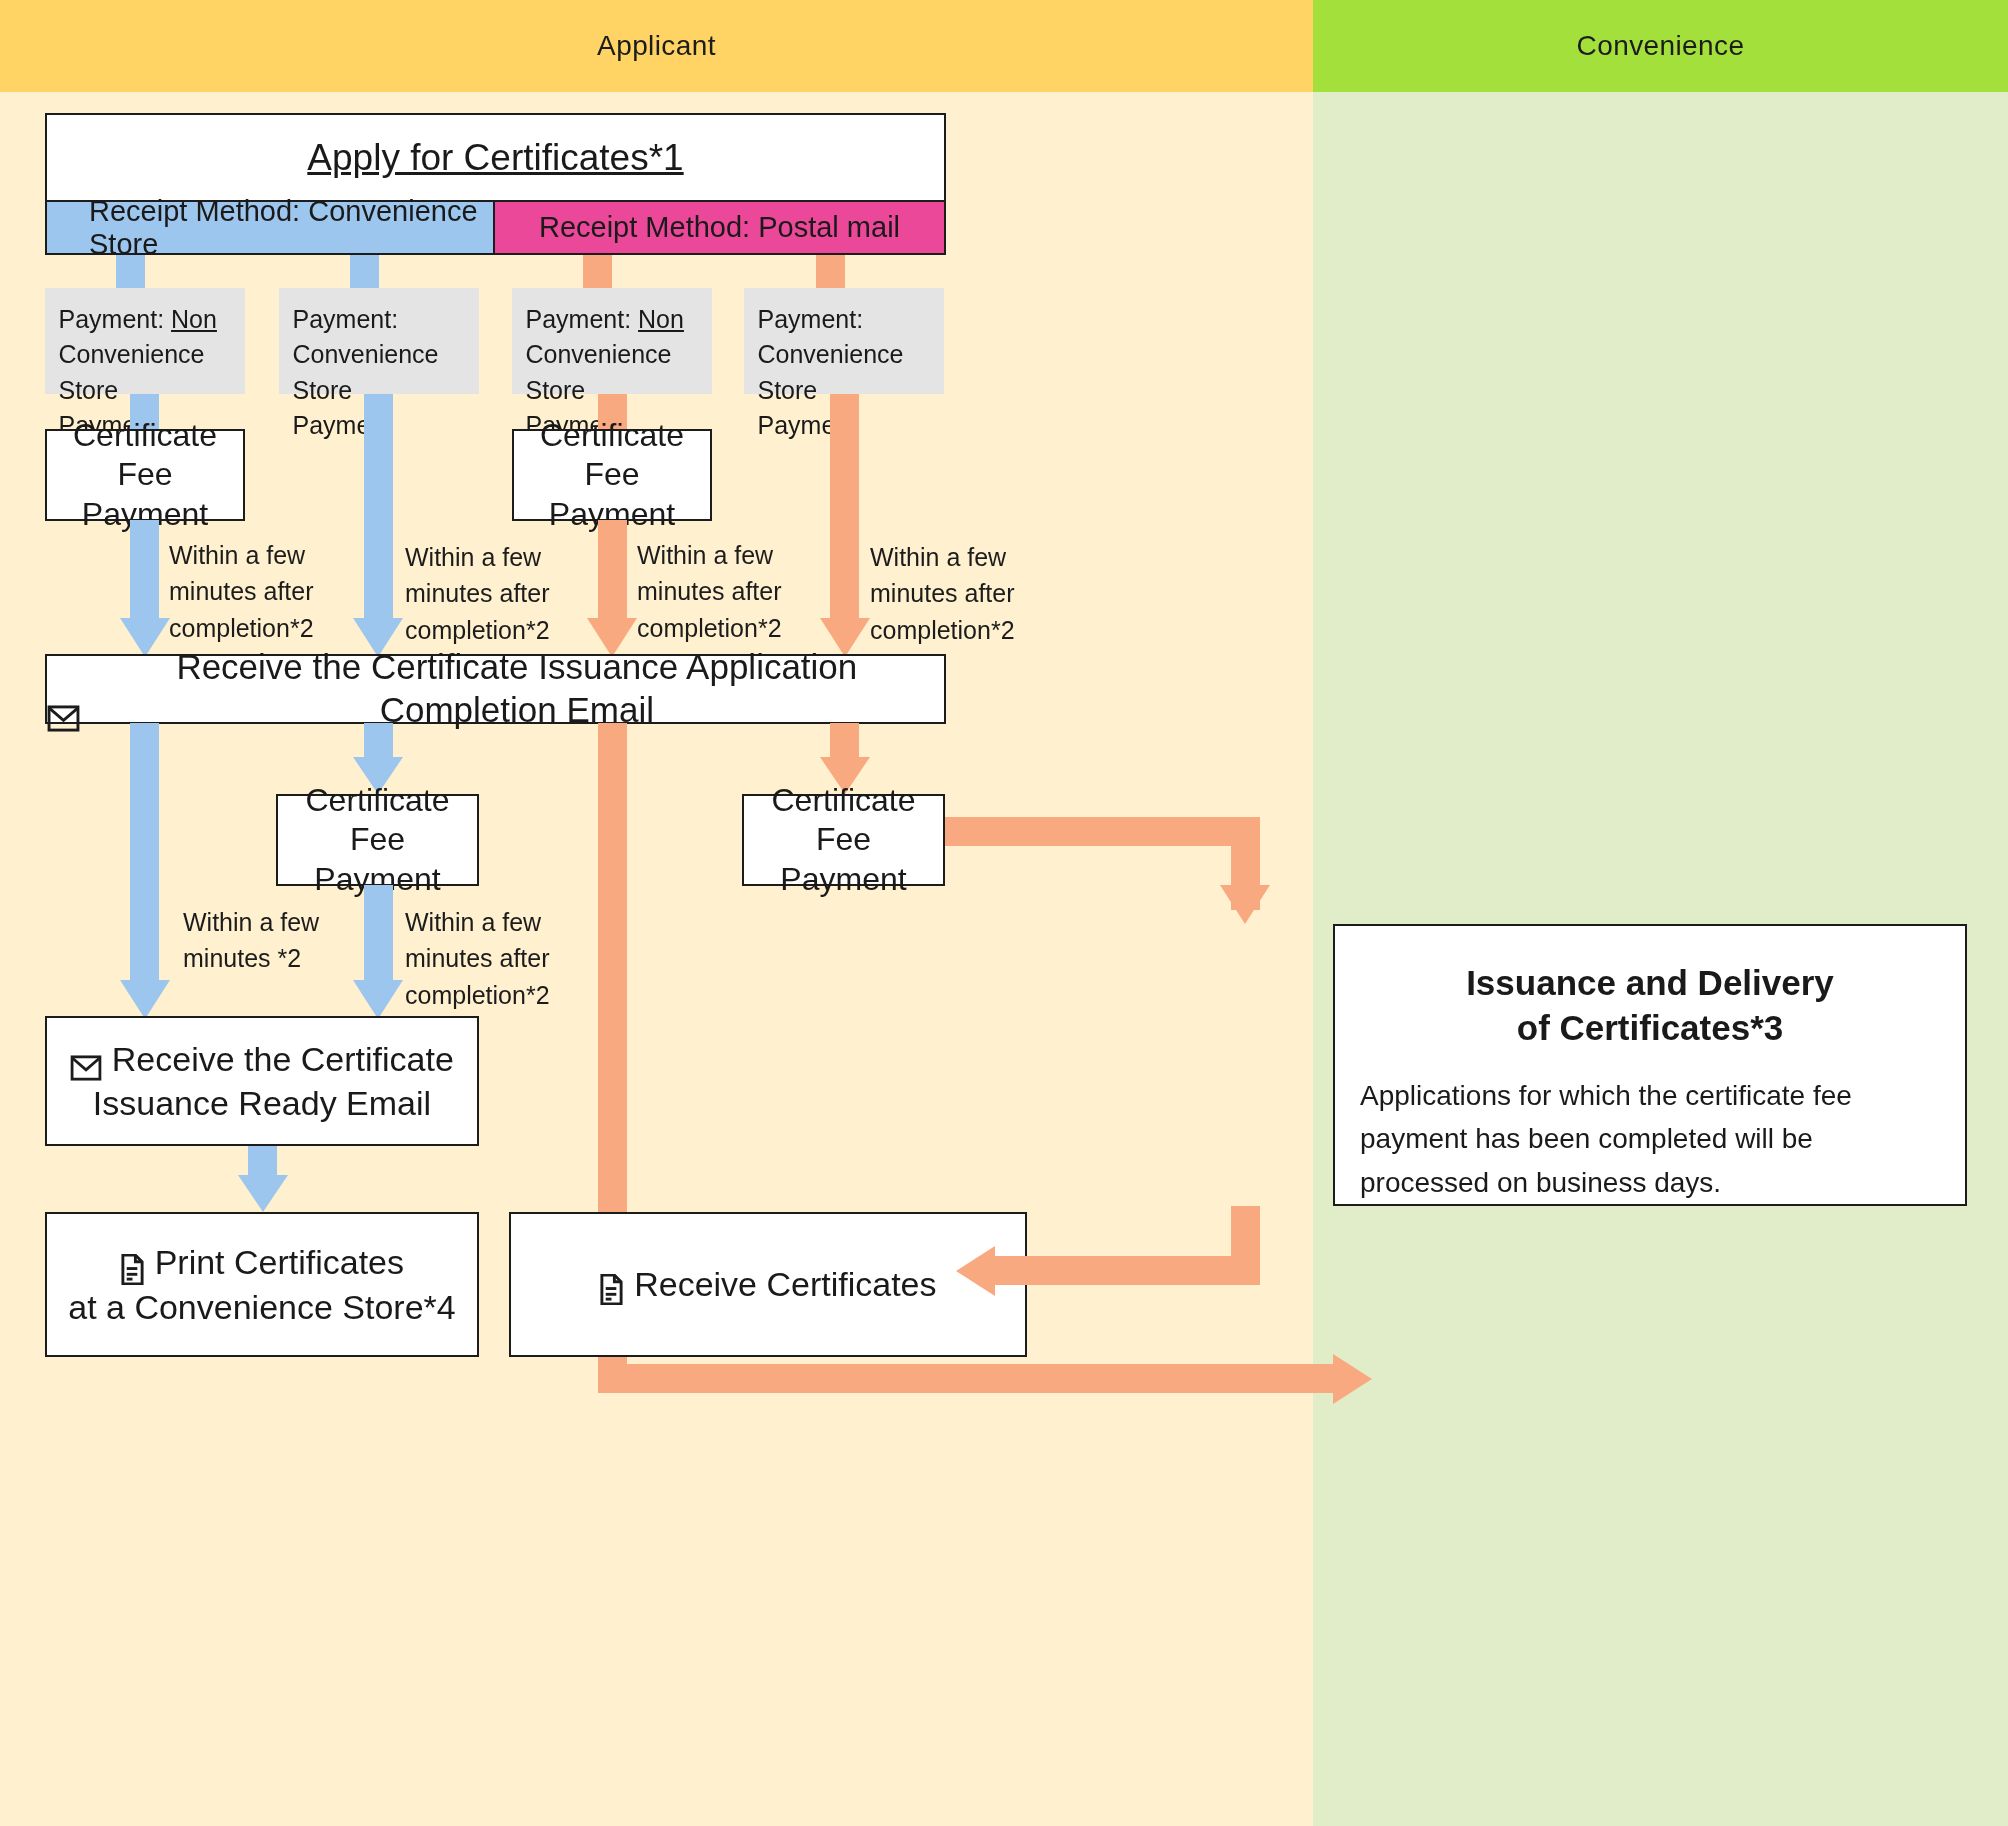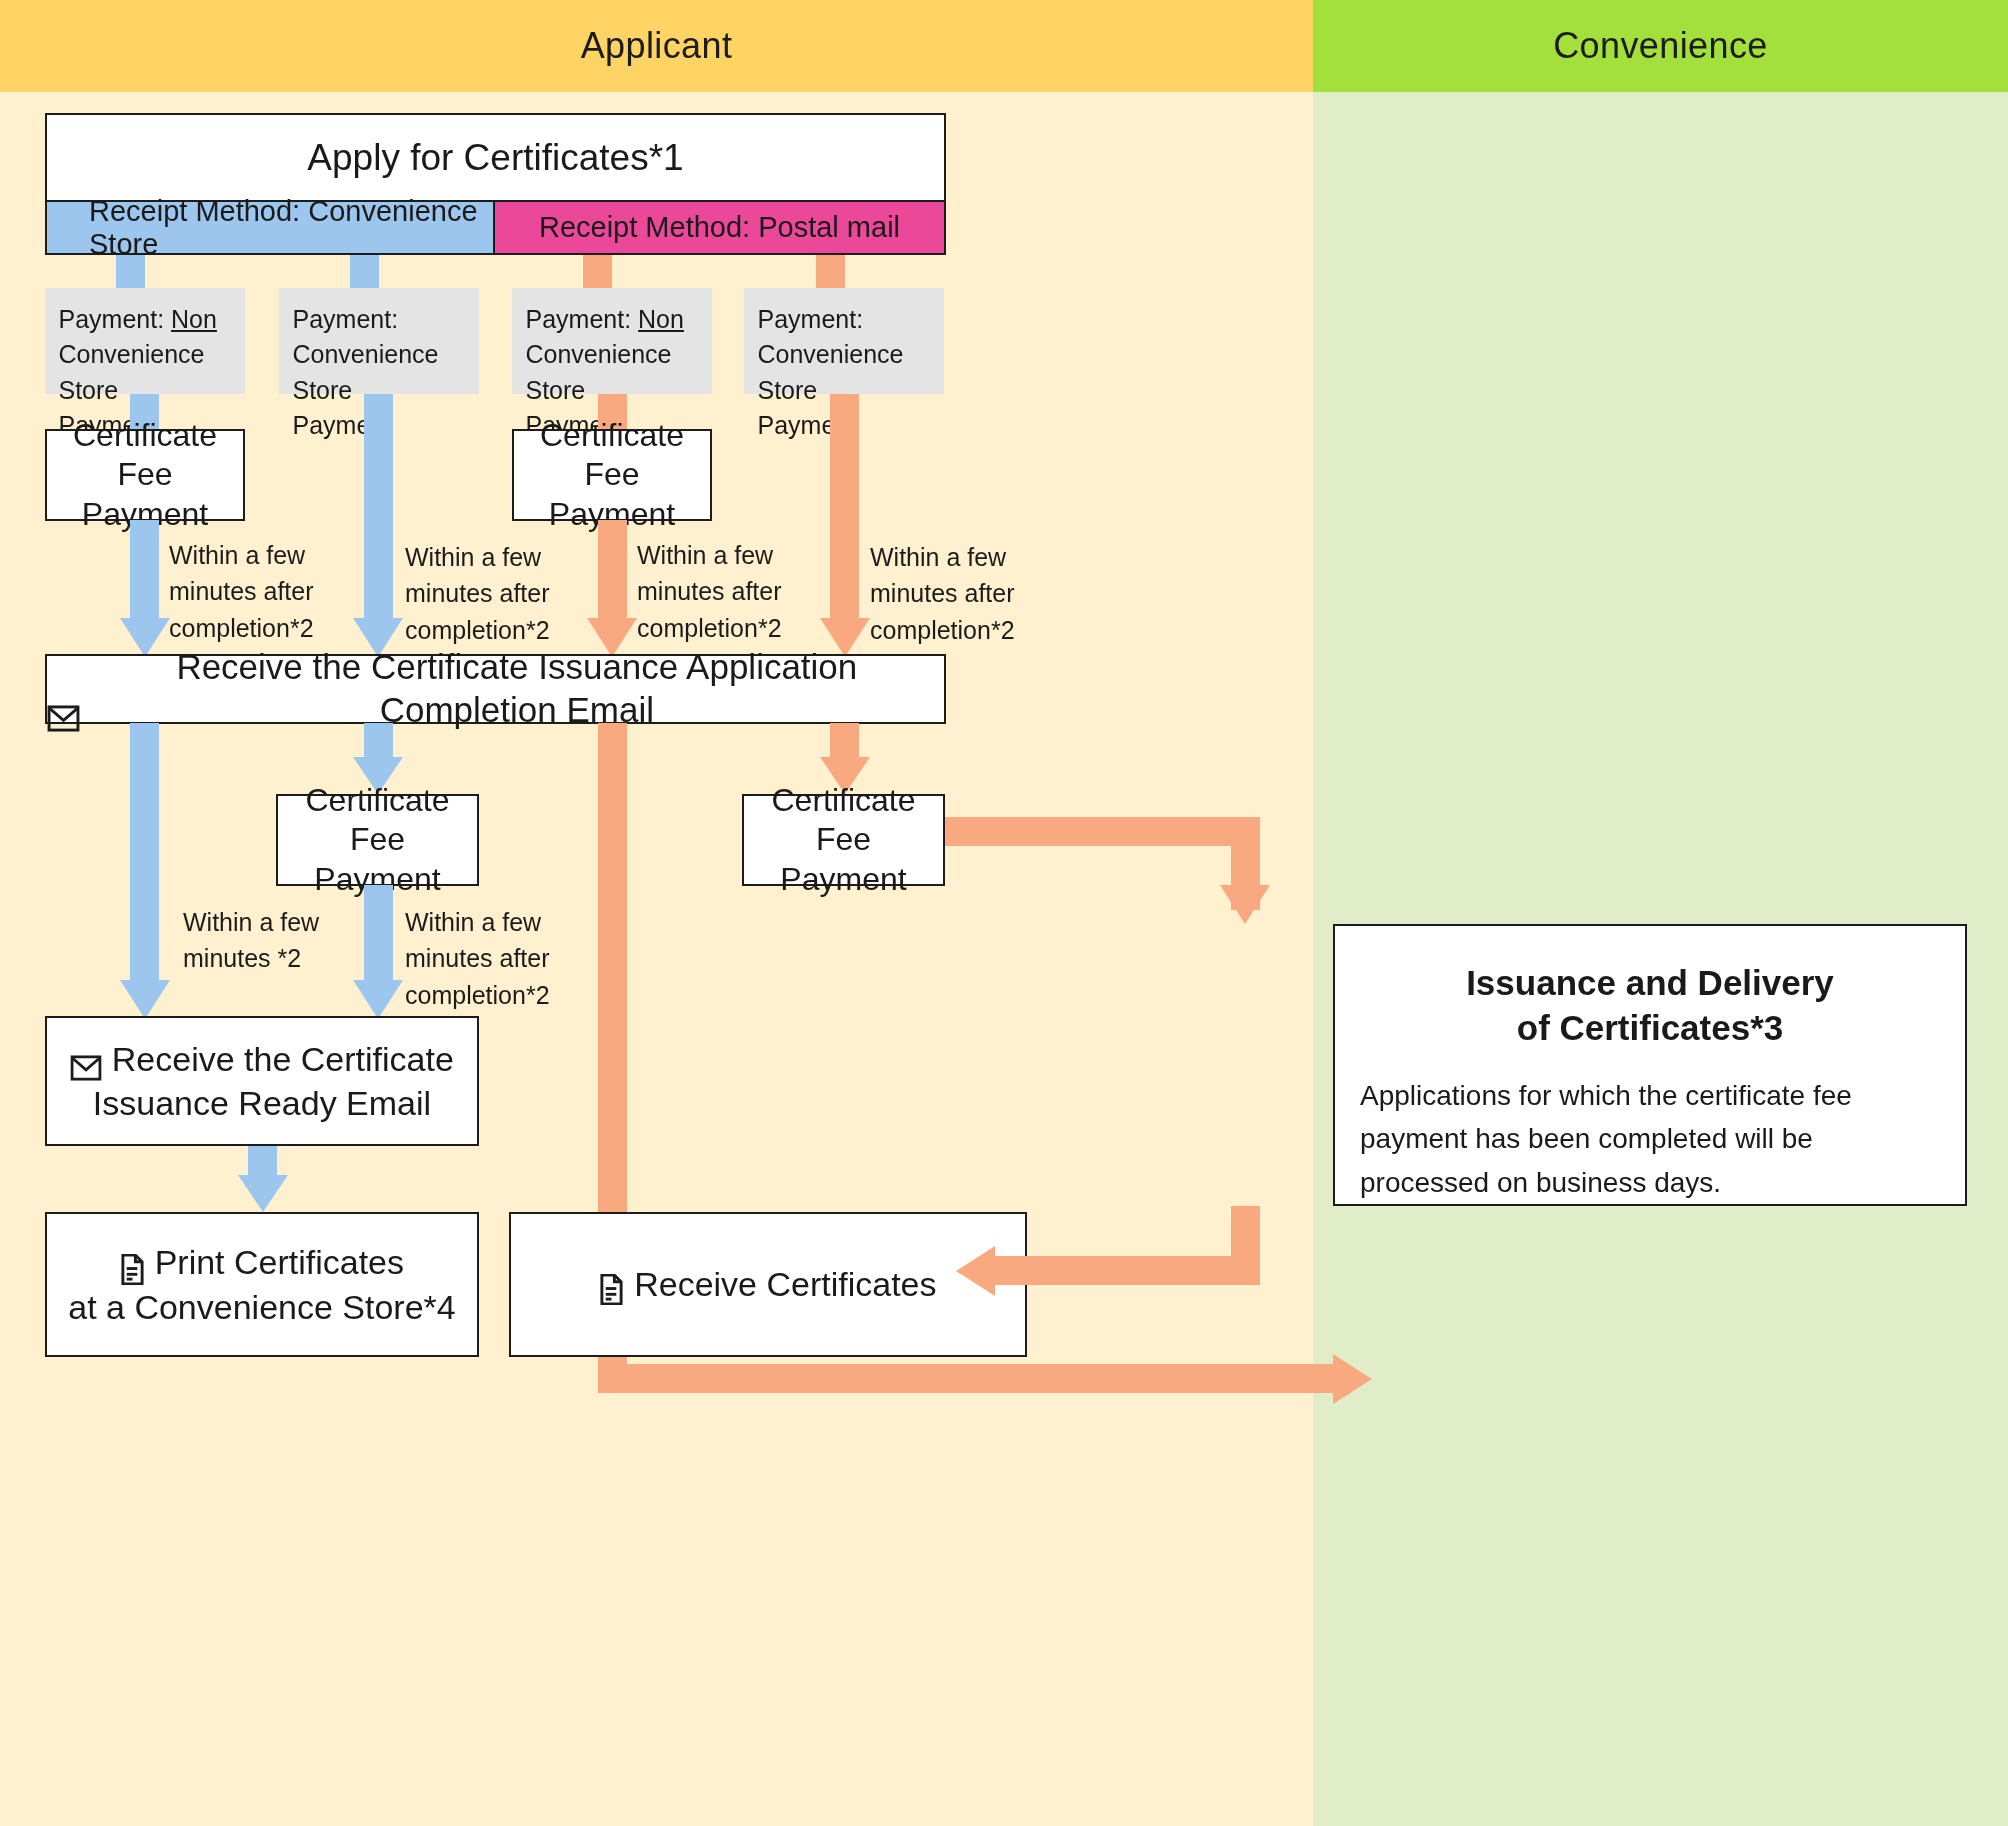--- a/index.html
+++ b/index.html
@@ -11,21 +11,21 @@
     overflow:hidden;
   }
   #root{position:relative;width:2008px;height:1827px;}
 
   
   .lane{position:absolute;top:0;bottom:0;}
   .lane-applicant{left:0;width:1313px;background:#FFF1CF;}
   .lane-university{left:1313px;right:0;background:#E1EDC9;}
 
   .lane-head{position:absolute;top:0;height:92px;display:flex;align-items:center;justify-content:center;
-             font-size:36px;font-weight:400;color:#1c1c1c;letter-spacing:0.4px;}
+             font-size:28px;font-weight:400;color:#1c1c1c;letter-spacing:0.4px;}
   .head-applicant{left:0;width:1313px;background:#FFD464;}
   .head-university{left:1313px;width:695px;background:#A4E03C;}
 
   
   .box{position:absolute;background:#ffffff;border:2.9px solid #1c1c1c;box-sizing:border-box;
        display:flex;align-items:center;justify-content:center;text-align:center;}
   .box .lbl{font-size:32px;line-height:1.22;}
 
   .gbox{position:absolute;background:#E4E4E4;box-sizing:border-box;padding:13.5px 13.5px 13.5px 13.5px;}
   .gbox .lbl{font-size:25px;line-height:1.42;text-align:left;display:block;}
@@ -63,21 +63,21 @@
   <div class="lane lane-university"></div>
 
   <div class="lane-head head-applicant">
     <span>Applicant</span>
   </div>
   <div class="lane-head head-university">
     <span>Convenience</span>
   </div>
 
   <div class="box" style="left:45px;top:113px;width:901px;height:89px;">
-    <span class="lbl" style="font-size:37px;">Apply for Certificates*1</span>
+    <span class="lbl" style="font-size:37px;text-decoration:underline;">Apply for Certificates*1</span>
   </div>
 
   <div class="tagbox tag-blue" style="left:45px;top:202px;width:450px;height:53px;padding-left:42px;">
     <span class="lbl">Receipt Method: Convenience Store</span>
   </div>
   <div class="tagbox tag-orange" style="left:495px;top:202px;width:451px;height:53px;border-left:none;">
     <span class="lbl">Receipt Method: Postal mail</span>
   </div>
 
   <div class="vline" style="left:116px;top:255px;width:29px;height:34px;background:#9DC6EE;"></div>

